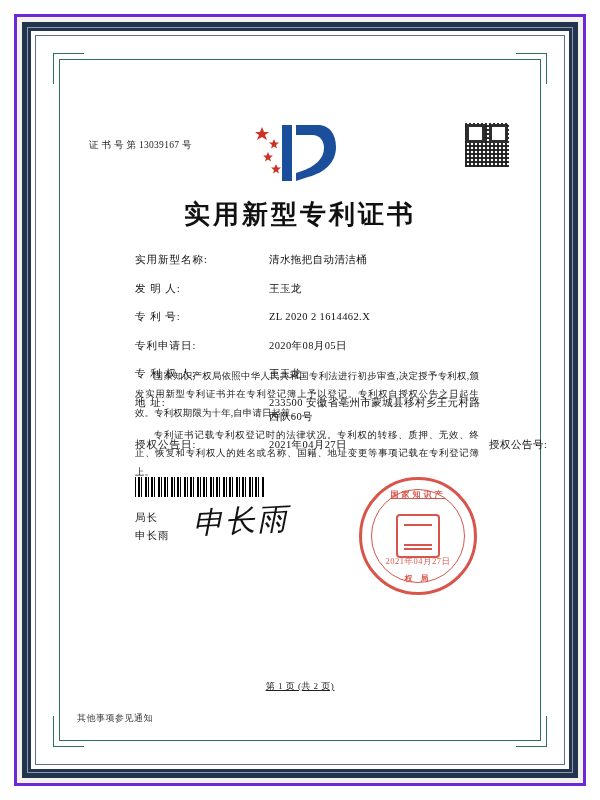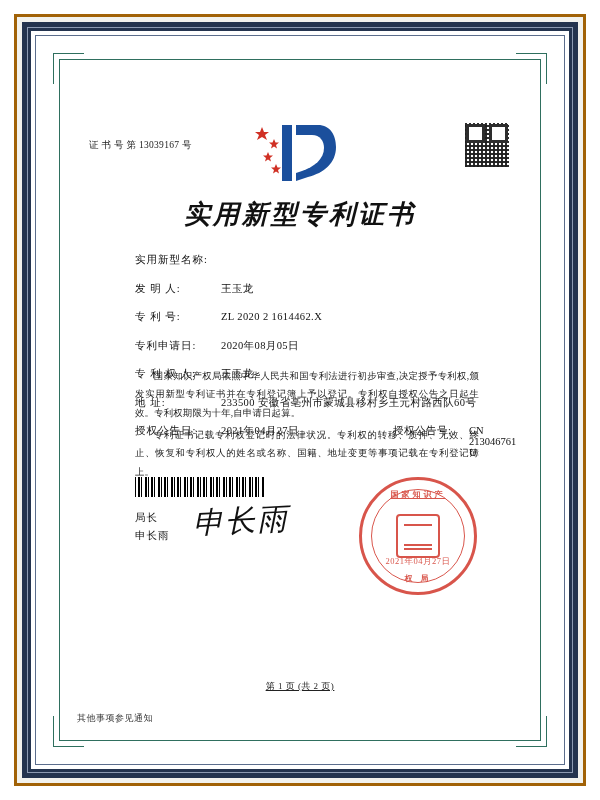--- a/index.html
+++ b/index.html
@@ -18,21 +18,21 @@
   .page {
     position: relative;
     width: 600px;
     height: 800px;
     background: #ffffff;
     box-sizing: border-box;
   }
   .frame-outer {
     position: absolute;
     left: 14px; top: 14px; right: 14px; bottom: 14px;
-    border: 3px solid #a16207;
+    border: 3px solid #6d28d9;
     background: #f2f2ee;
     box-sizing: border-box;
   }
   .frame-band {
     position: absolute;
     left: 5px; top: 5px; right: 5px; bottom: 5px;
     border: 9px solid #24344f;
     box-sizing: border-box;
     background: #ffffff;
   }
@@ -120,35 +120,35 @@
   .title {
     position: absolute;
     left: 0; right: 0;
     top: 120px;
     text-align: center;
     font-size: 26px;
     font-weight: bold;
     letter-spacing: 3px;
     color: #111;
     font-family: "DejaVu Serif", "Liberation Serif", serif;
-    font-style: italic;
   }
 
   .fields {
     position: absolute;
     left: 58px;
     right: 40px;
     top: 176px;
   }
   .field-row {
     display: flex;
     align-items: baseline;
     margin-bottom: 14.5px;
     font-size: 10.5px;
     color: #111;
+    gap: 48px;
   }
   .field-label {
     width: 86px;
     flex: 0 0 86px;
     letter-spacing: 1px;
   }
   .field-value {
     flex: 1 1 auto;
     letter-spacing: .4px;
   }
@@ -311,20 +311,21 @@
                 <polygon points="24,45 25.5,48.5 29,48.5 26,51 27,54.5 24,52.5 21,54.5 22,51 19,48.5 22.5,48.5"></polygon>
               </g>
             </svg>
           </div>
 
           <div class="title">实用新型专利证书</div>
 
           <div class="fields">
             <div class="field-row">
               <div class="field-label">实用新型名称:</div>
+              <div class="field-value">清水拖把自动清洁桶</div>
             </div>
             <div class="field-row">
               <div class="field-label">发 明 人:</div>
               <div class="field-value">王玉龙</div>
             </div>
             <div class="field-row">
               <div class="field-label">专 利 号:</div>
               <div class="field-value">ZL 2020 2 1614462.X</div>
             </div>
             <div class="field-row">

